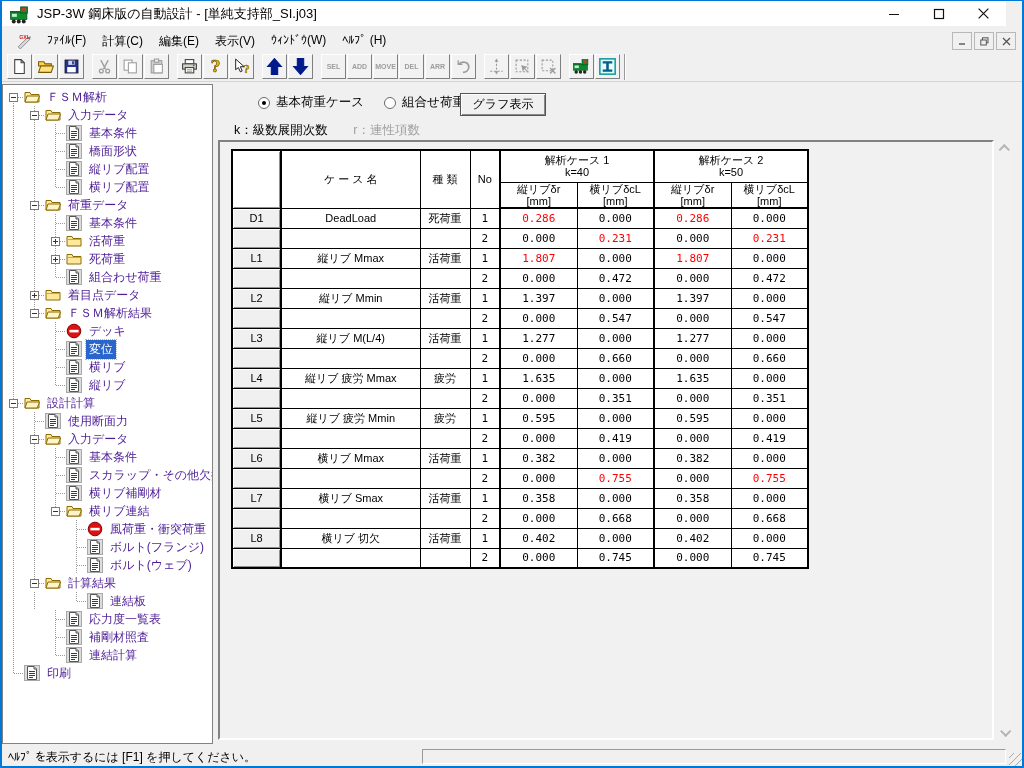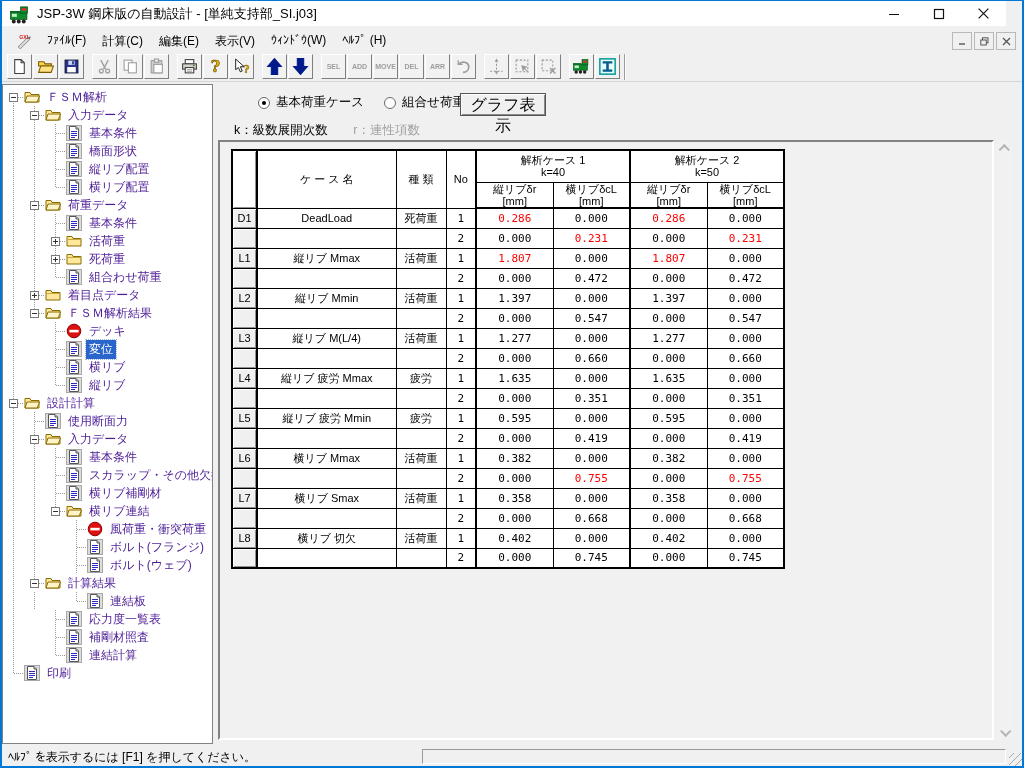--- a/index.html
+++ b/index.html
@@ -51,41 +51,41 @@
   .tree-label{font-size:12px;color:#4c1d95;padding:1px 3px}
   .tree-label.selected{background:#2a65cc;color:#fff;outline:1px dotted #9db8e8}
 
   
   #radio-row{position:absolute;left:42px;top:9px;height:18px;display:flex;align-items:flex-end}
   .radio-item{display:flex;align-items:center;margin-right:20px}
   .radio-circle{width:12px;height:12px;border-radius:50%;background:#fff;border:1px solid #6a6a6a;box-sizing:border-box;position:relative;flex:none}
   .radio-circle.on::after{content:"";position:absolute;left:3px;top:3px;width:4px;height:4px;border-radius:50%;background:#000}
   .radio-label{font-size:12.5px;margin-left:6px}
   #graph-btn{position:absolute;left:244px;top:9px;width:86px;height:23px;background:#f0f0f0;border:1px solid #555;
-     box-shadow:inset 1px 1px 0 #fff,inset -1px -1px 0 #888;font-size:16px;font-family:"Liberation Sans",sans-serif}
+     box-shadow:inset 1px 1px 0 #fff,inset -1px -1px 0 #888;font-size:12px;font-family:"Liberation Sans",sans-serif}
   #legend{position:absolute;left:18px;top:38px;font-size:12.5px}
   #legend .k{color:#000}
   #legend .r{color:#a0a0a0;margin-left:22px}
 
   
   #viewport{position:absolute;left:2px;top:56px;width:776px;height:600px;background:#f1f1f1;border:2px solid;border-color:#828282 #ffffff #ffffff #828282;box-sizing:border-box;overflow:hidden}
   #vscroll{position:absolute;left:780px;top:56px;width:17px;height:600px;background:#f1f1f1}
   .sb-arrow{position:absolute;left:0;width:17px;height:17px;background:#f1f1f1;display:flex;align-items:center;justify-content:center}
   .sb-arrow.up{top:0}.sb-arrow.down{bottom:0}
   .chev{width:6px;height:6px;border-left:2px solid #b4b4b4;border-top:2px solid #b4b4b4;display:block}
   .chev.up{transform:rotate(45deg) translateY(1px)}
   .chev.down{transform:rotate(225deg) translateY(1px)}
 
   table#result{border-collapse:collapse;margin:7px 0 0 11px;background:#fff;border:2px solid #000}
   #result th,#result td{border:1px solid #000;padding:0;text-align:center;font-weight:normal;box-sizing:border-box}
   #result th{font-size:11px;line-height:12px;height:26px;background:#fff}
   #result thead tr:first-child th{height:32px}
   #result thead tr:last-child th{border-bottom-width:2px}
   #result td{font-size:11px;height:20px}
-  .col-id{width:25px}.col-name{width:139px}.col-type{width:50px}.col-no{width:30px}.col-val{width:77px}
+  .col-id{width:49px}.col-name{width:139px}.col-type{width:50px}.col-no{width:30px}.col-val{width:77px}
   .idcell{background:#f0f0f0;box-shadow:inset 1px 1px 0 #fff,inset -1px -1px 0 #909090;border-right-width:2px !important;font-size:10.5px}
   .grp-start{border-left-width:2px !important}
   .valcell,.nocell{font-family:"DejaVu Sans Mono",monospace;font-size:11px}
   .valcell.red{color:#ff0000}
 
   
   #statusbar{position:absolute;left:2px;right:2px;bottom:2px;height:20px;background:#f0f0f0}
   #status-msg{position:absolute;left:6px;top:3px;font-size:12px;color:#000;white-space:nowrap}
   #status-pane{position:absolute;left:420px;right:16px;top:3px;bottom:2px;border:1px solid;border-color:#9a9a9a #ffffff #ffffff #9a9a9a}
   #grip{position:absolute;right:0;bottom:0;width:13px;height:13px;

